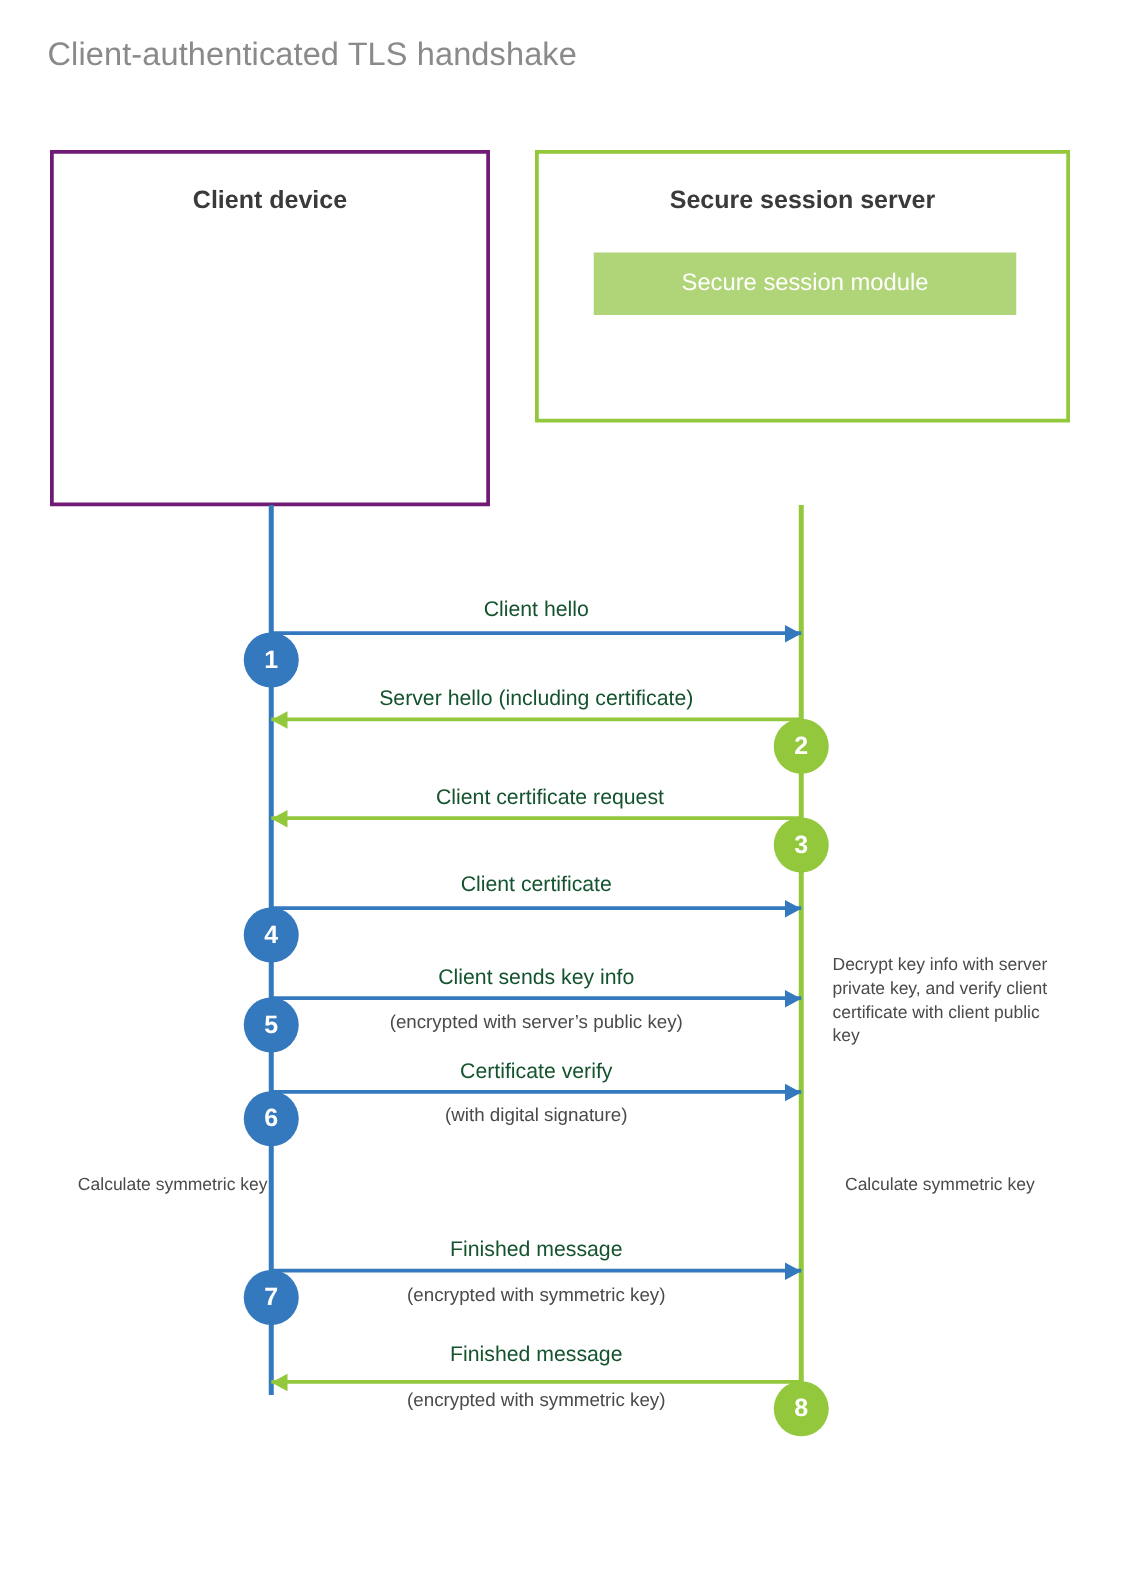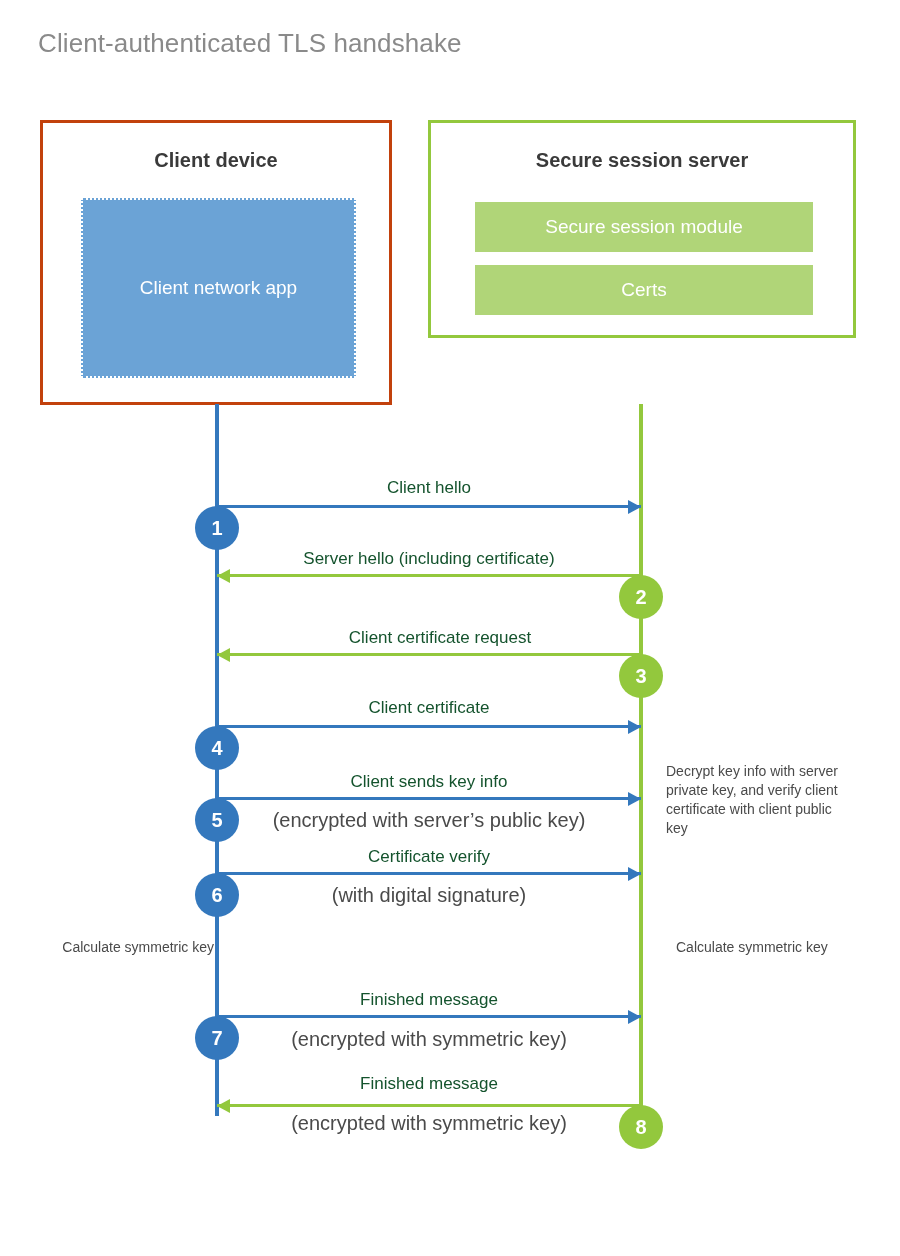--- a/index.html
+++ b/index.html
@@ -26,21 +26,21 @@
   }
 
   
   .party-box {
     position: absolute;
     background: #ffffff;
   }
   #client-box {
     left: 40px; top: 120px;
     width: 352px; height: 285px;
-    border: 3px solid #c2410c;
+    border: 3px solid #701a75;
   }
   #server-box {
     left: 428px; top: 120px;
     width: 428px; height: 218px;
     border: 3px solid #93c83d;
   }
   .party-title {
     position: absolute;
     left: 0; right: 0; top: 26px;
     text-align: center;
@@ -141,21 +141,21 @@
   .msg-label {
     position: absolute;
     text-align: center;
     font-size: 17px;
     color: #14532d;
     white-space: nowrap;
   }
   .msg-sublabel {
     position: absolute;
     text-align: center;
-    font-size: 20px;
+    font-size: 15px;
     color: #4a4a4a;
     white-space: nowrap;
   }
 
   
   .side-note {
     position: absolute;
     font-size: 14px;
     line-height: 1.35;
     color: #4a4a4a;
@@ -163,27 +163,25 @@
   .side-note.left-note  { text-align: right; }
   .side-note.right-note { text-align: left; }
 </style>
 </head>
 <body>
 
 <div id="page-title">Client-authenticated TLS handshake</div>
 
 <div class="party-box" id="client-box">
   <div class="party-title">Client device</div>
-  <div id="client-app">Client network app</div>
 </div>
 
 <div class="party-box" id="server-box">
   <div class="party-title">Secure session server</div>
   <div class="server-module" id="server-module-0">Secure session module</div>
-  <div class="server-module" id="server-module-1">Certs</div>
 </div>
 
 <div class="lifeline" id="client-lifeline"></div>
 <div class="lifeline" id="server-lifeline"></div>
 
 <div class="msg">
   <div class="msg-label" style="left:217px; top:478px; width:424px;">Client hello</div>
   <div class="msg-line blue" style="left:217px; top:505px; width:424px;">
     <div class="arrowhead right blue" style="left:411px;"></div>
   </div>

